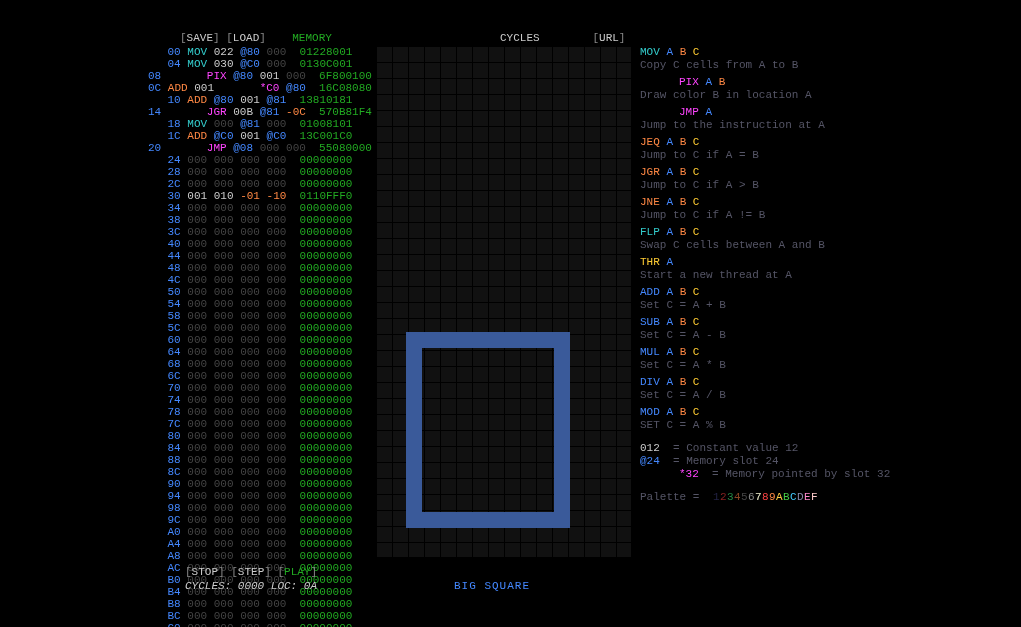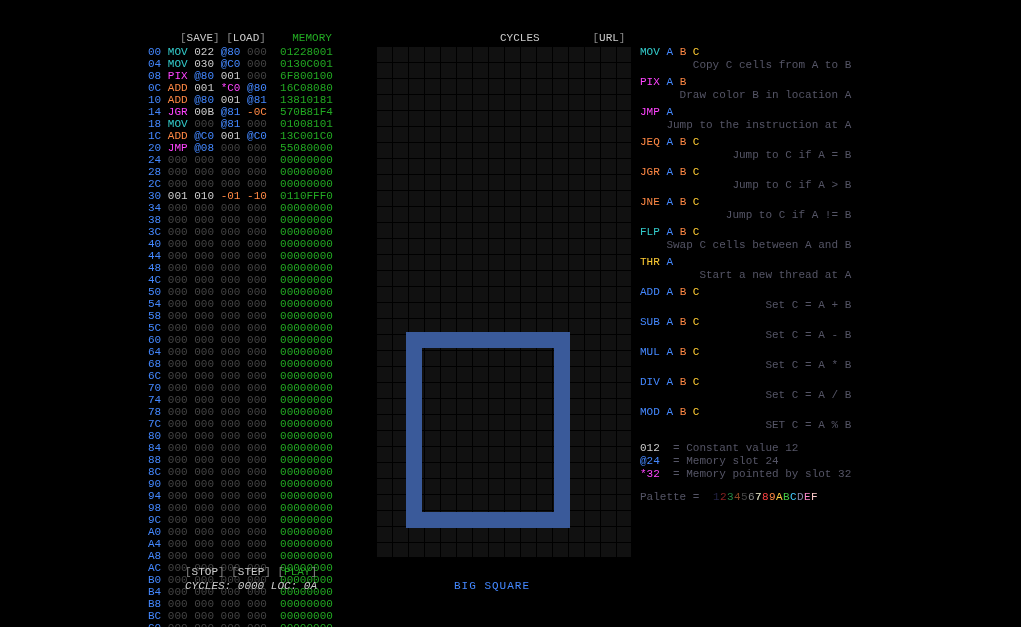--- a/index.html
+++ b/index.html
@@ -18,40 +18,40 @@
     position: relative;
     width: 1021px;
     height: 627px;
     padding-top: 32px;
   }
   .btn {
     color: #ccc;
     cursor: pointer;
   }
   .g  { color: #2a2; } 
-  .gy { color: #556; text-align: right; } 
+  .gy { color: #556; } 
   .b  { color: #48f; } 
   .o  { color: #f84; } 
-  .p  { color: #f4f; } 
+  .p  { color: #f4f; margin-left: 39px; } 
   .y  { color: #fc3; } 
   .t  { color: #3cc; } 
   .w  { color: #ccc; } 
   .dg { color: #444; } 
 
   
   .topbar { position:absolute; top:32px; left:180px; white-space:pre; }
   .labels-top { position:absolute; top:32px; left:500px; white-space:pre; }
 
   
   .code {
     position:absolute;
     top:46px; left:148px;
     white-space:pre;
   }
-  .code div { height:12px; }
+  .code div { height:12px;text-align:center; }
 
   
   .bot1 { position:absolute; top:566px; left:185px; white-space:pre; }
   .bot2 { position:absolute; top:566px; left:376px; white-space:pre; }
   .bot3 { position:absolute; top:580px; left:185px; white-space:pre; color:#ccc;font-style:italic;}
   .targ { position:absolute; top:580px; left:454px; color:#48f; letter-spacing:1px;}
 
   
   .disp {
     position:absolute;

